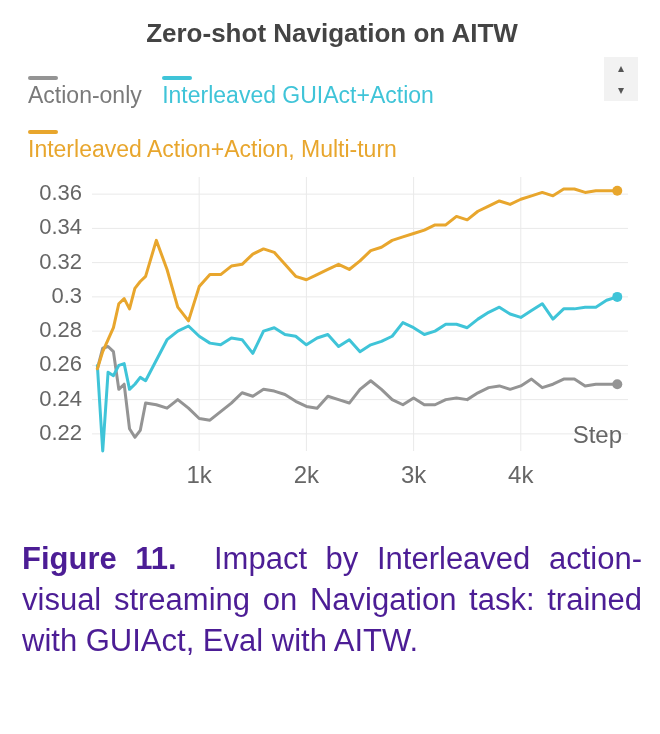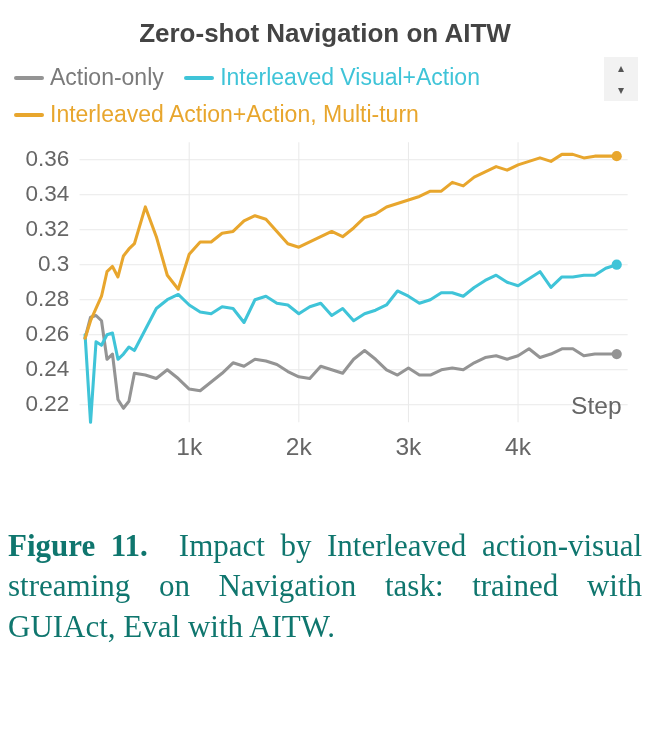--- a/index.html
+++ b/index.html
@@ -5,21 +5,21 @@
   html, body {
     margin: 0;
     padding: 0;
     width: 660px;
     height: 734px;
     background: #fff;
     font-family: "Segoe UI", "Helvetica Neue", Arial, sans-serif;
     color: #333;
   }
   .wrap {
-    padding: 18px 18px 0 8px;
+    padding: 18px 18px 0 22px;
     box-sizing: border-box;
   }
   .title {
     text-align: center;
     font-size: 26px;
     font-weight: 700;
     color: #444;
     margin-bottom: 8px;
   }
   .legend-row {
@@ -27,22 +27,23 @@
     align-items: flex-start;
     justify-content: space-between;
   }
   .legend-text {
     font-size: 23px;
     line-height: 1.35;
     padding-left: 6px;
   }
   .lg-item {
     display: inline-flex;
-    align-items: center;
+    align-items: flex-start;
     margin-right: 14px;
+    flex-direction: column;
   }
   .lg-swatch {
     display: inline-block;
     width: 30px;
     height: 4px;
     border-radius: 2px;
     margin-right: 6px;
   }
   .spinner {
     width: 34px;
@@ -57,46 +58,46 @@
     align-items: center;
     justify-content: center;
     font-size: 12px;
     color: #555;
   }
   .chart {
     margin-top: 6px;
     width: 100%;
   }
   .caption {
-    margin-top: 48px;
-    font-family: Liberation Serif, serif;
+    margin-top: 34px;
+    font-family: Liberation Sans, sans-serif;
     font-size: 31px;
     line-height: 1.32;
     text-align: justify;
-    color: #0f766e;
+    color: #4c1d95;
   }
   .caption b {
     font-weight: 700;
   }
 </style>
 </head>
 <body>
 
 <div class="wrap">
   <div class="title">Zero-shot Navigation on AITW</div>
 
   <div class="legend-row">
     <div class="legend-text">
       <span class="lg-item">
         <span class="lg-swatch" style="background:#949494"></span>
         <span style="color:#7a7a7a">Action-only</span>
       </span>
       <span class="lg-item">
         <span class="lg-swatch" style="background:#3fc4d8"></span>
-        <span style="color:#3fc4d8">Interleaved Visual+Action</span>
+        <span style="color:#3fc4d8">Interleaved GUIAct+Action</span>
       </span>
       <br>
       <span class="lg-item">
         <span class="lg-swatch" style="background:#e8a62d"></span>
         <span style="color:#e8a62d">Interleaved Action+Action, Multi-turn</span>
       </span>
     </div>
     <div class="spinner">
       <div>▴</div>
       <div>▾</div>

